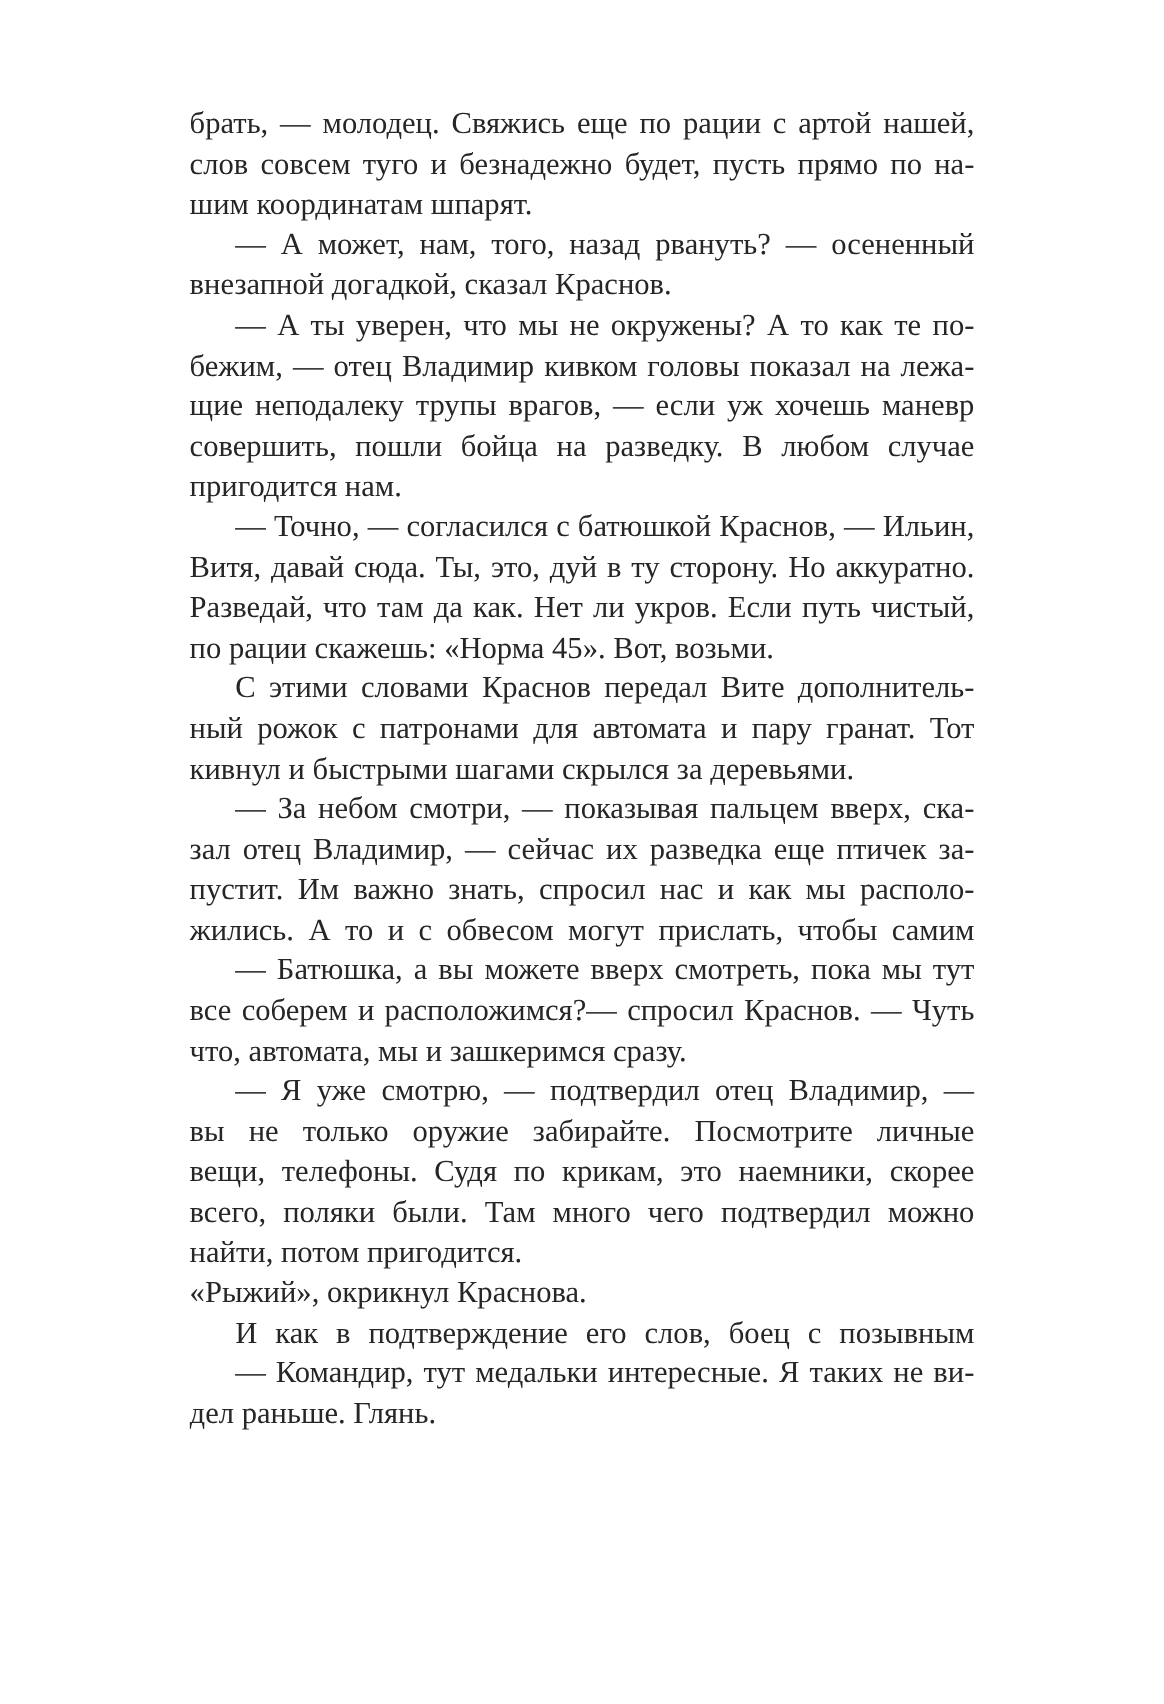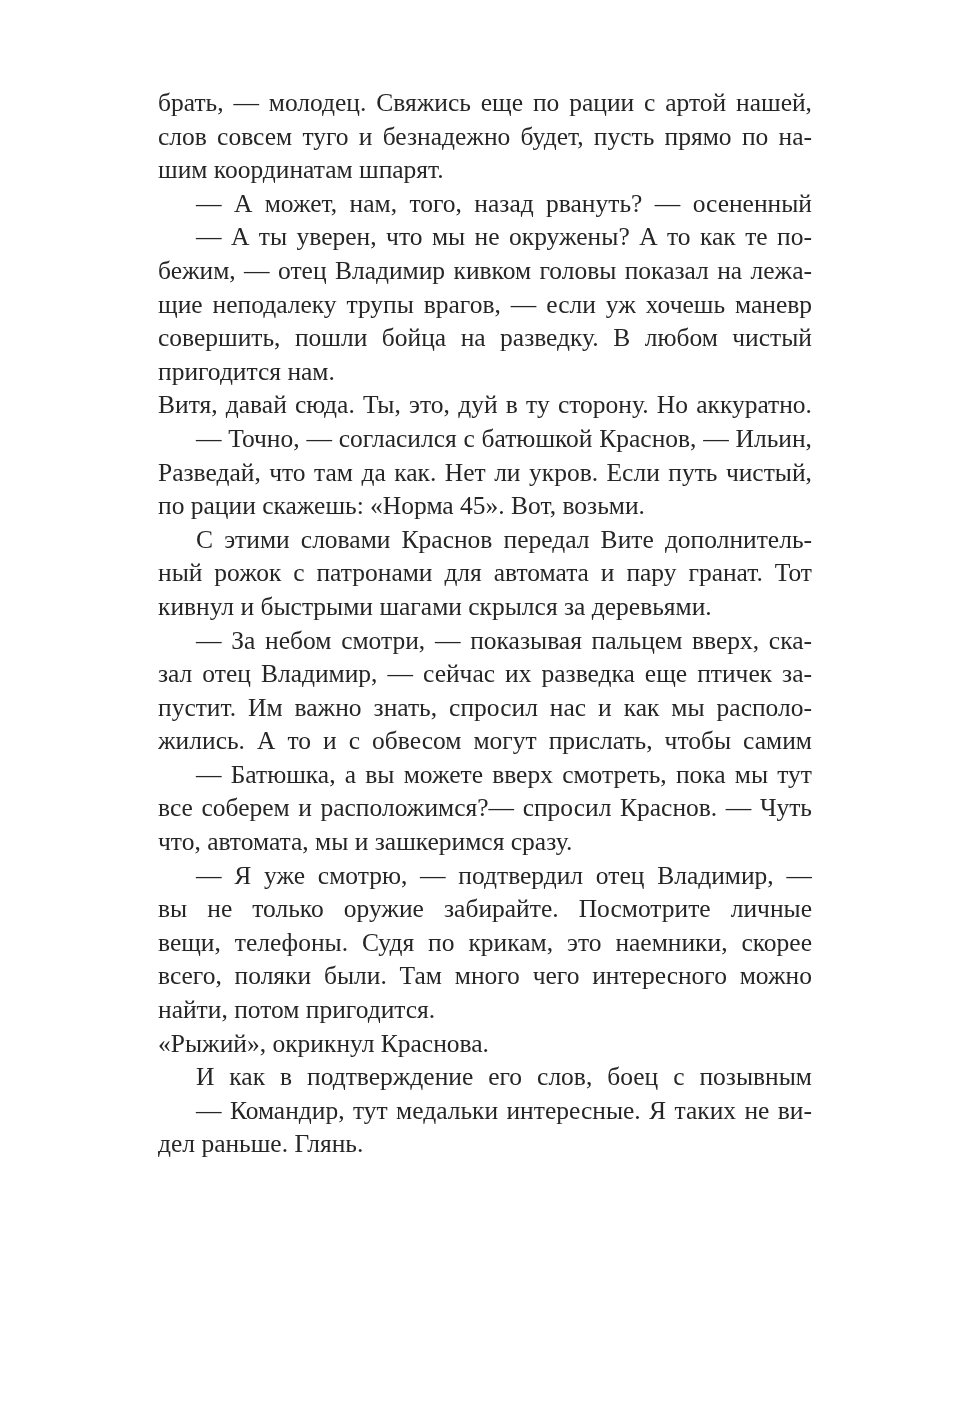--- a/index.html
+++ b/index.html
@@ -67,31 +67,32 @@
 
   <div class="body-text">
 
   <div class="para">
         <div class="line">брать, — молодец. Свяжись еще по рации с артой нашей,</div>
         <div class="line">слов совсем туго и безнадежно будет, пусть прямо по на-</div>
         <div class="line last">шим координатам шпарят.</div>
       </div>
       <div class="para">
         <div class="line first-indent">— А может, нам, того, назад рвануть? — осененный</div>
+        <div class="line last">внезапной догадкой, сказал Краснов.</div>
       </div>
       <div class="para">
         <div class="line first-indent">— А ты уверен, что мы не окружены? А то как те по-</div>
         <div class="line">бежим, — отец Владимир кивком головы показал на лежа-</div>
         <div class="line">щие неподалеку трупы врагов, — если уж хочешь маневр</div>
-        <div class="line">совершить, пошли бойца на разведку. В любом чистый</div>
+        <div class="line">совершить, пошли бойца на разведку. В любом случае</div>
         <div class="line last">пригодится нам.</div>
       </div>
       <div class="para">
+        <div class="line first-indent">— Точно, — согласился с батюшкой Краснов, — Ильин,</div>
         <div class="line">Витя, давай сюда. Ты, это, дуй в ту сторону. Но аккуратно.</div>
-        <div class="line first-indent">— Точно, — согласился с батюшкой Краснов, — Ильин,</div>
         <div class="line">Разведай, что там да как. Нет ли укров. Если путь чистый,</div>
         <div class="line last">по рации скажешь: «Норма 45». Вот, возьми.</div>
       </div>
       <div class="para">
         <div class="line first-indent">С этими словами Краснов передал Вите дополнитель-</div>
         <div class="line">ный рожок с патронами для автомата и пару гранат. Тот</div>
         <div class="line last">кивнул и быстрыми шагами скрылся за деревьями.</div>
       </div>
       <div class="para">
         <div class="line first-indent">— За небом смотри, — показывая пальцем вверх, ска-</div>
@@ -101,21 +102,21 @@
       </div>
       <div class="para">
         <div class="line first-indent">— Батюшка, а вы можете вверх смотреть, пока мы тут</div>
         <div class="line">все соберем и расположимся?— спросил Краснов. — Чуть</div>
         <div class="line last">что, автомата, мы и зашкеримся сразу.</div>
       </div>
       <div class="para">
         <div class="line first-indent">— Я уже смотрю, — подтвердил отец Владимир, —</div>
         <div class="line">вы не только оружие забирайте. Посмотрите личные</div>
         <div class="line">вещи, телефоны. Судя по крикам, это наемники, скорее</div>
-        <div class="line">всего, поляки были. Там много чего интересного можно</div>
+        <div class="line">всего, поляки были. Там много чего подтвердил можно</div>
         <div class="line last">найти, потом пригодится.</div>
       </div>
       <div class="para">
         <div class="line last">«Рыжий», окрикнул Краснова.</div>
         <div class="line first-indent">И как в подтверждение его слов, боец с позывным</div>
       </div>
       <div class="para">
         <div class="line first-indent">— Командир, тут медальки интересные. Я таких не ви-</div>
         <div class="line last">дел раньше. Глянь.</div>
       </div>

